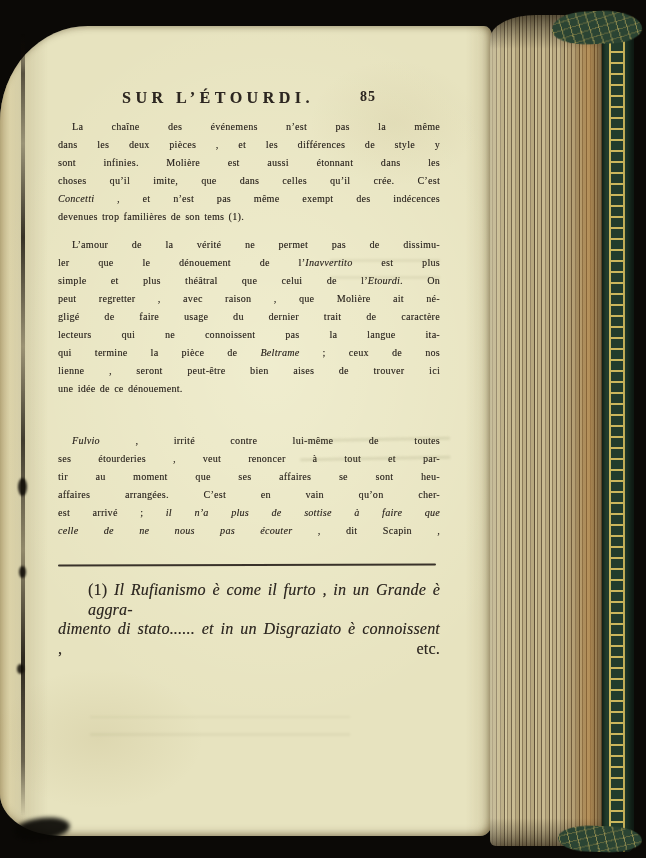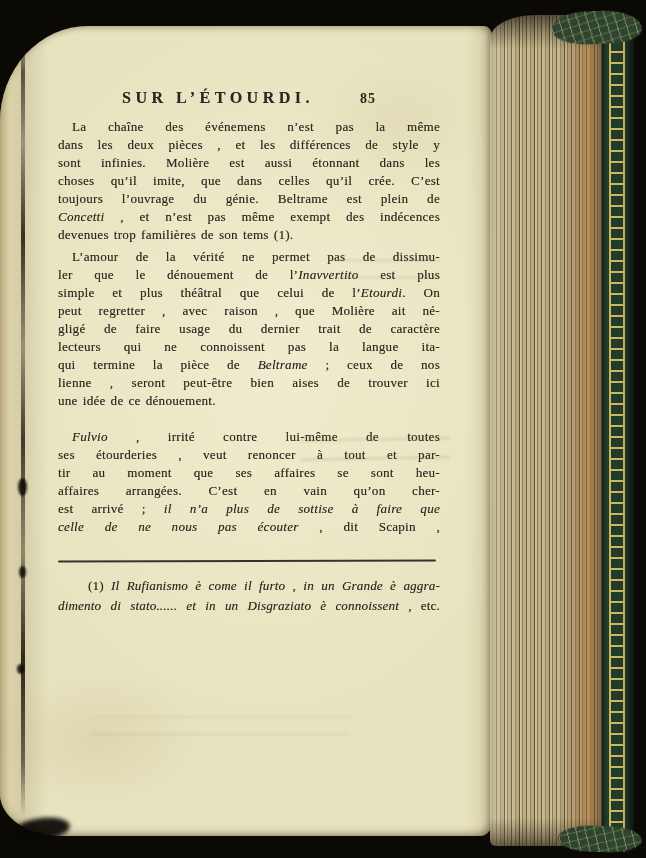--- a/index.html
+++ b/index.html
@@ -34,40 +34,40 @@
       rgba(15,10,5,.80) 26%, rgba(45,34,16,.35) 40%, rgba(15,10,5,.75) 52%,
       rgba(45,34,16,.40) 66%, rgba(15,10,5,.85) 80%, rgba(20,14,7,.55) 93%, rgba(20,14,7,0) 100%);
     border-radius:2px;filter:blur(.4px);
   }
   .crease-blob{position:absolute;background:rgba(12,8,4,.85);border-radius:50%;filter:blur(1px);}
   .corner-blob{position:absolute;left:14px;top:818px;width:56px;height:22px;background:rgba(8,6,3,.92);
     border-radius:50%;filter:blur(2px);transform:rotate(-7deg);}
   
   .header{
     position:absolute;left:58px;top:63px;width:382px;
-    display:flex;justify-content:center;align-items:flex-end;gap:46px;
+    display:flex;justify-content:center;align-items:flex-start;gap:46px;
     color:#2c2620;
   }
   .title{font-size:16px;letter-spacing:4.5px;font-weight:600;text-shadow:.3px .3px 0 rgba(44,38,28,.4);}
   .pagenum{font-size:14px;letter-spacing:1px;font-weight:600;}
   .textblock{position:absolute;left:58px;top:92px;width:382px;color:#2d2721;}
   .line{
-    line-height:18px;font-size:13px;letter-spacing:.3px;word-spacing:1.5px;
+    line-height:18px;font-size:10px;letter-spacing:.3px;word-spacing:1.5px;
     text-align:justify;text-align-last:justify;white-space:normal;
     text-shadow:.25px .25px 0 rgba(45,38,28,.45);
   }
   .line.indent{padding-left:14px;}
   .line.no-just{text-align-last:left;}
   .it{font-style:italic;}
   .paragraph{margin:0;}
-  #paras .paragraph:nth-child(2){margin-top:4px;}
-  #paras .paragraph:nth-child(3){margin-top:18px;}
+  #paras .paragraph:nth-child(2){margin-top:10px;}
+  #paras .paragraph:nth-child(3){margin-top:34px;}
   .rule{margin-top:24px;width:99%;height:2px;background:#39322a;transform:rotate(-.15deg);border-radius:1px;}
   .footnote{margin-top:14px;}
-  .footnote .line{font-size:13px;line-height:19.5px;letter-spacing:.2px;}
+  .footnote .line{font-size:16px;line-height:19.5px;letter-spacing:.2px;}
   .footnote .line.indent{padding-left:30px;}
   
   .ghost{position:absolute;pointer-events:none;filter:blur(1.3px);opacity:.55;}
   .g1{left:300px;top:398px;width:150px;height:42px;
       background:repeating-linear-gradient(0deg, transparent 0 6px, rgba(118,118,78,.28) 6px 9px, transparent 9px 19px);
       transform:rotate(-1deg);}
   .g2{left:330px;top:228px;width:110px;height:30px;
       background:repeating-linear-gradient(0deg, transparent 0 5px, rgba(118,118,78,.18) 5px 8px, transparent 8px 17px);}
   .g3{left:90px;top:690px;width:260px;height:26px;
       background:repeating-linear-gradient(0deg, transparent 0 6px, rgba(118,118,78,.14) 6px 9px, transparent 9px 18px);}
@@ -114,21 +114,20 @@
       <span class="pagenum">85</span>
     </div>
 
     <div class="textblock">
       <div id="paras">
           <div class="paragraph">
             <div class="line indent"><span>La chaîne des événemens n’est pas la même</span></div>
             <div class="line"><span>dans les deux pièces , et les différences de style y</span></div>
             <div class="line"><span>sont infinies. Molière est aussi étonnant dans les</span></div>
             <div class="line"><span>choses qu’il imite, que dans celles qu’il crée. C’est</span></div>
-            <div class="line"><span>toujours l’ouvrage du génie. Beltrame est plein de</span></div>
             <div class="line"><span class="it">Concetti</span><span> , et n’est pas même exempt des indécences</span></div>
             <div class="line no-just"><span>devenues trop familières de son tems (1).</span></div>
           </div>
           <div class="paragraph">
             <div class="line indent"><span>L’amour de la vérité ne permet pas de dissimu-</span></div>
             <div class="line"><span>ler que le dénouement de l’</span><span class="it">Inavvertito</span><span> est plus</span></div>
             <div class="line"><span>simple et plus théâtral que celui de l’</span><span class="it">Etourdi</span><span>. On</span></div>
             <div class="line"><span>peut regretter , avec raison , que Molière ait né-</span></div>
             <div class="line"><span>gligé de faire usage du dernier trait de caractère</span></div>
             <div class="line"><span>lecteurs qui ne connoissent pas la langue ita-</span></div>

